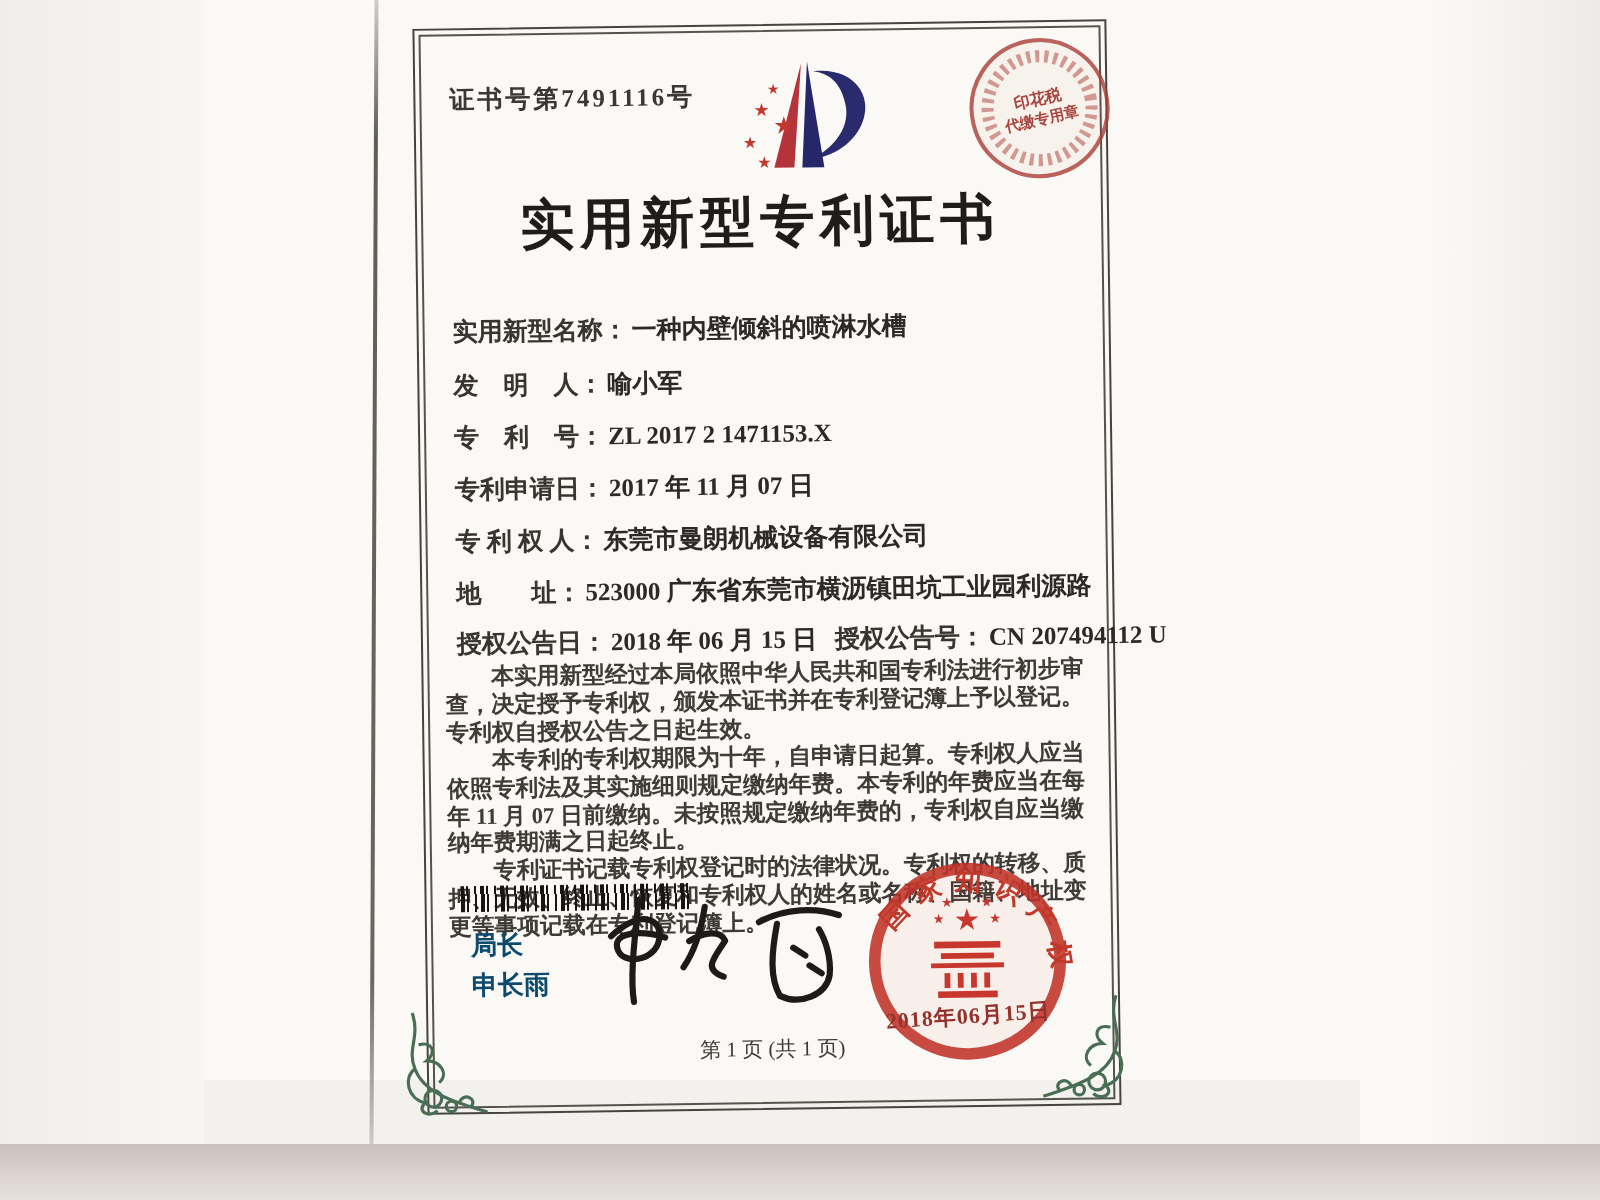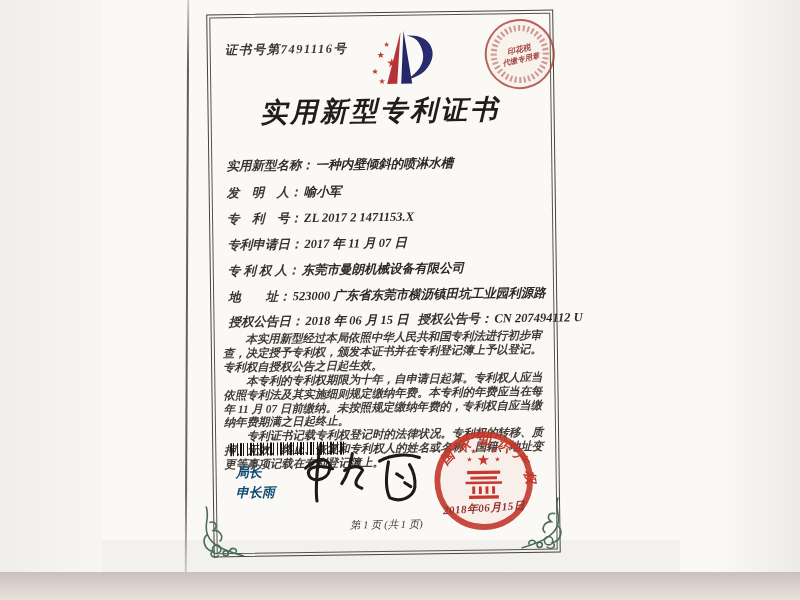--- a/index.html
+++ b/index.html
@@ -1,18 +1,18 @@
 <!DOCTYPE html>
 <html><head>
 <meta charset="utf-8">
 <style>
   html,body{margin:0;padding:0;}
   body{width:800px;height:600px;overflow:hidden;background:#f2f1ed;
        font-family:"Liberation Serif","DejaVu Serif",serif;color:#2e2c29;}
-  #stage{position:relative;width:800px;height:540px;background:#faf9f5;font-style:italic;}
+  #stage{position:relative;width:800px;height:540px;background:#faf9f5;}
   
   .bg-left{position:absolute;left:0;top:0;width:102px;height:600px;
            background:linear-gradient(90deg,#efeeea,#f7f6f2);}
   .bg-right{position:absolute;right:0;top:0;width:120px;height:600px;
             background:linear-gradient(270deg,#ecebe7,#faf9f5 70%);}
   .bg-bottom{position:absolute;left:0;top:572px;width:800px;height:28px;
              background:linear-gradient(180deg,#c9bfbb,#ded5d0 60%,#e7e0db);}
   .fold-line{position:absolute;left:186px;top:0;width:2px;height:576px;
              background:linear-gradient(180deg,rgba(80,75,68,.25),rgba(70,66,60,.85) 12%,rgba(70,66,60,.8) 85%,rgba(80,75,68,.2));
              transform:rotate(.25deg);}

